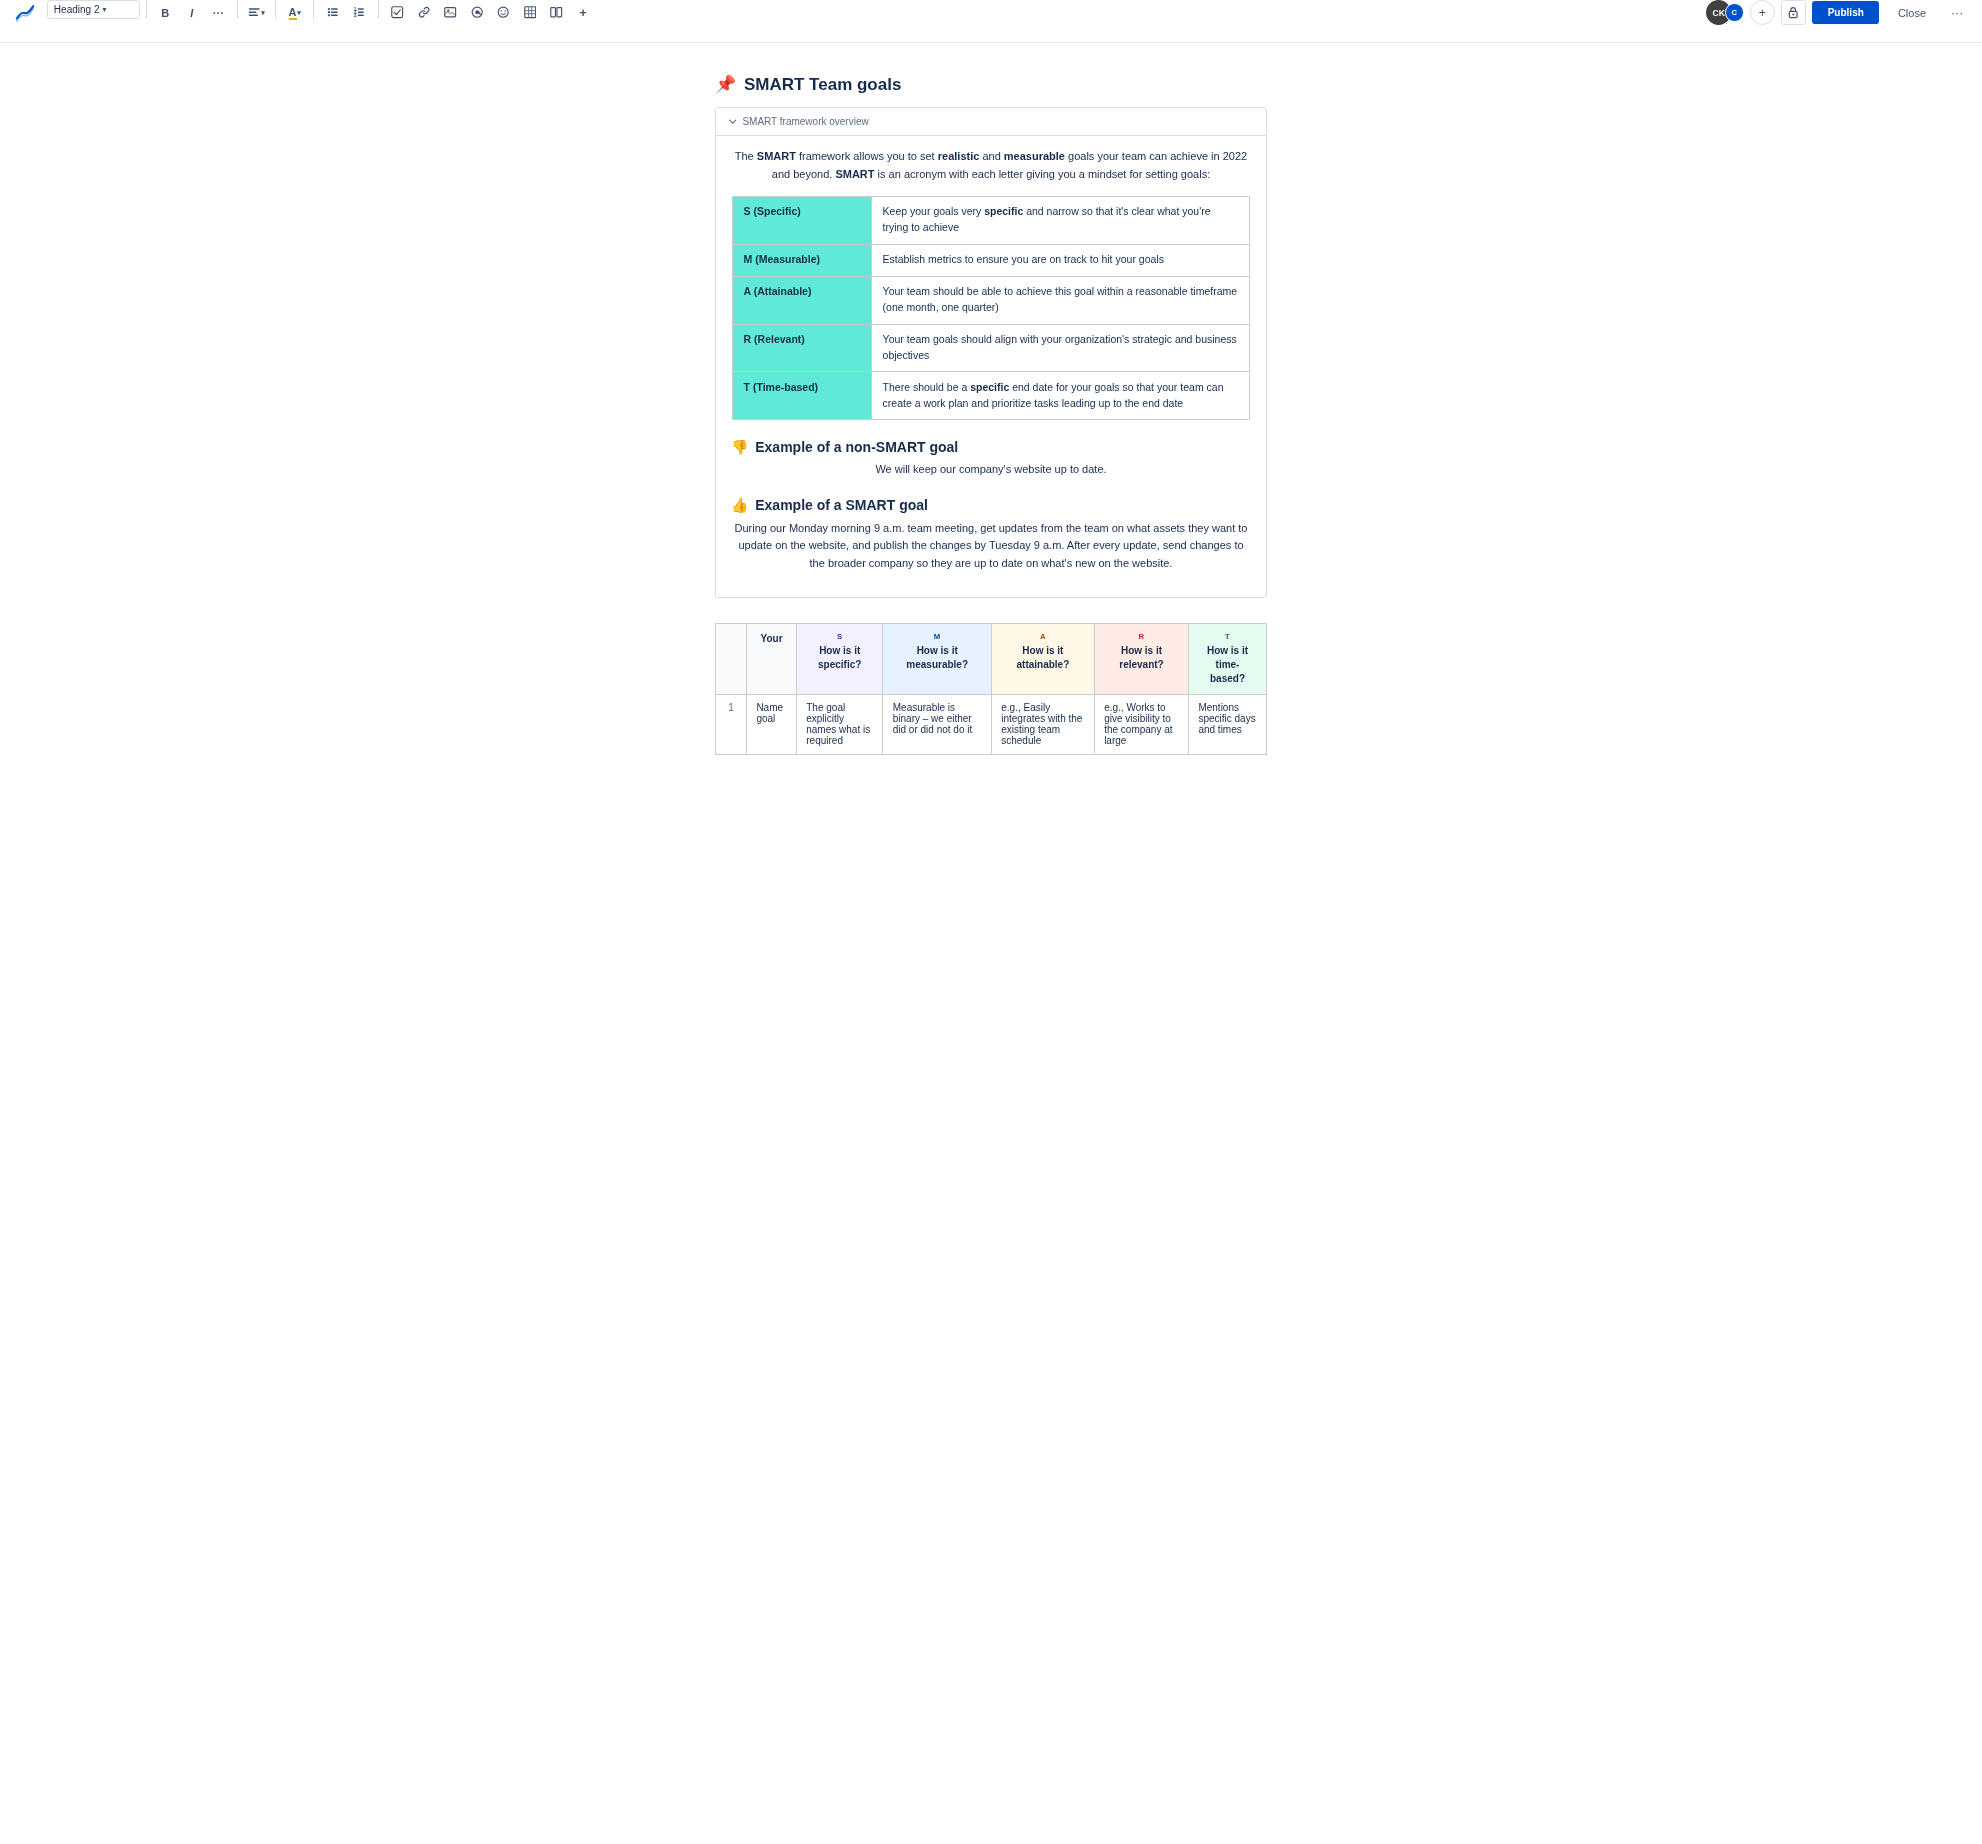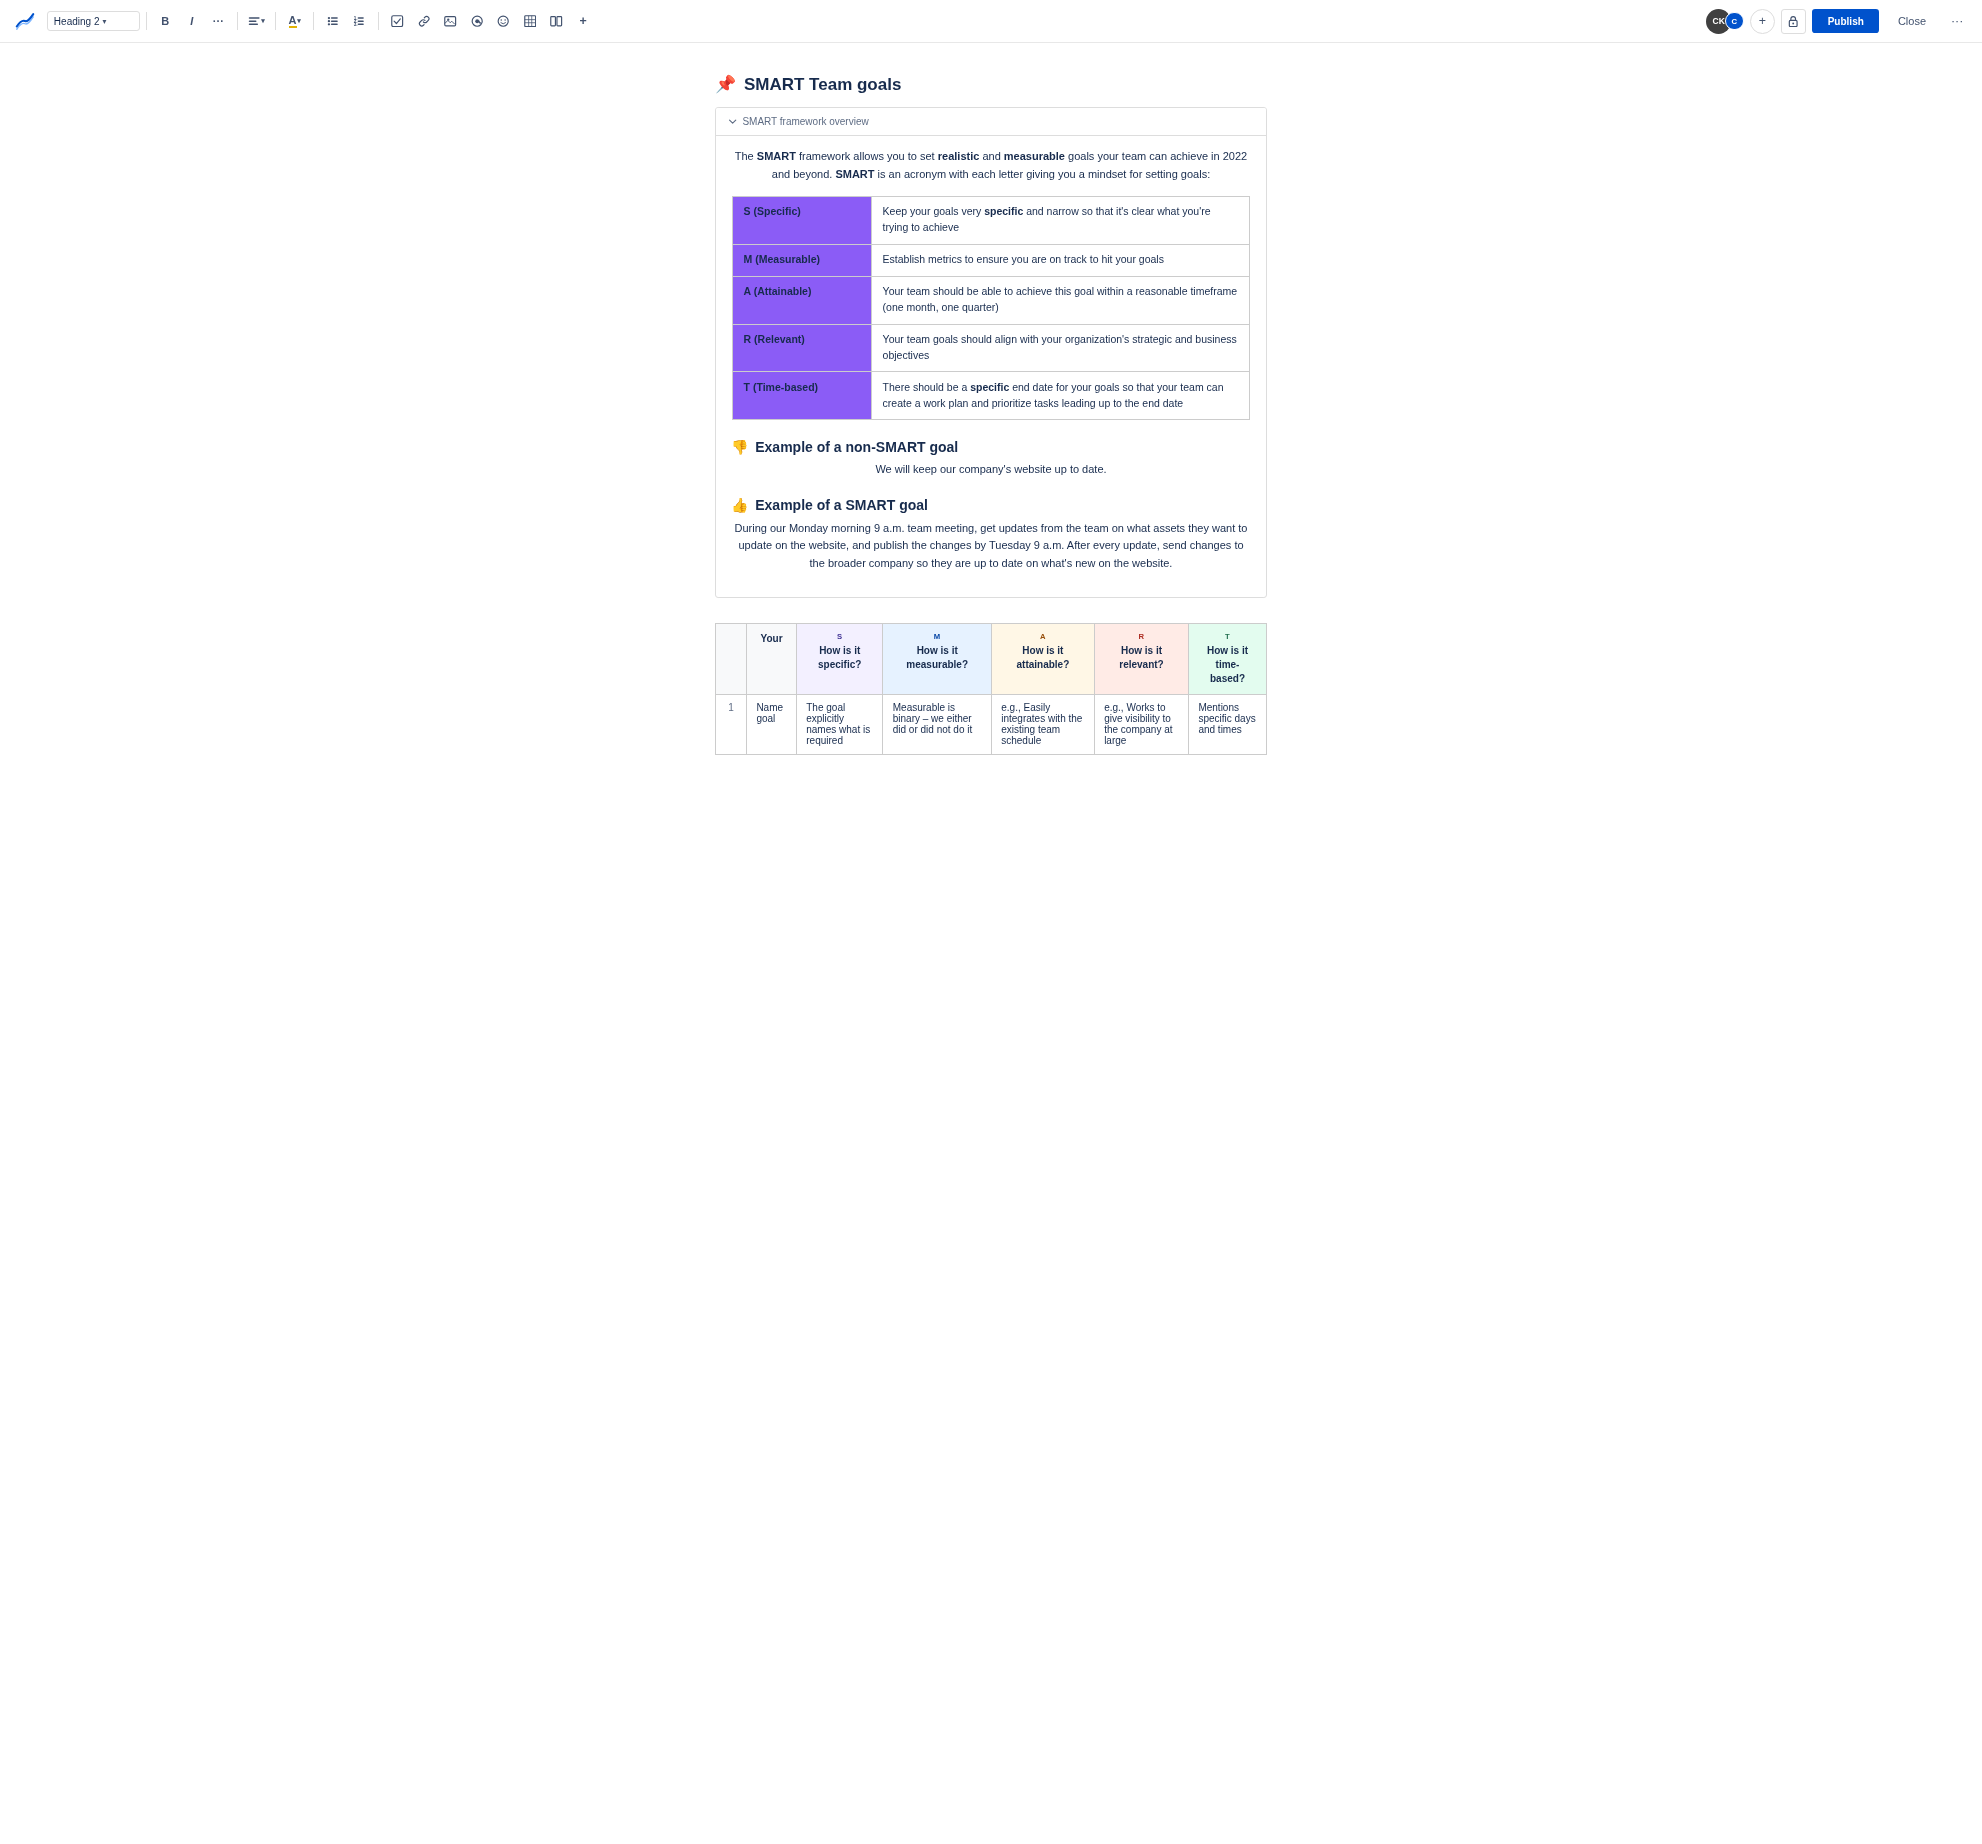--- a/index.html
+++ b/index.html
@@ -1,21 +1,21 @@
 <!DOCTYPE html>
 <html style="font-size:12.4px"><head>
   <meta charset="utf-8">
   <style>
     * { box-sizing: border-box; margin: 0; padding: 0; }
     body { font-family: -apple-system, BlinkMacSystemFont, 'Segoe UI', sans-serif; background: #fff; color: #172b4d; font-size: 11px; }
 
     
     .toolbar {
       display: flex;
-      align-items: center;
+      align-items: flex-start;
       padding: 0 12.4px;
       height: 43px;
       border-bottom: 0.8px solid #e8e8e8;
       gap: 3.1px;
       position: sticky;
       top: 0;
       background: #fff;
       z-index: 100;
     }
     .toolbar-logo {
@@ -206,21 +206,21 @@
       margin-bottom: 3.1px;
     }
     .smart-table td {
       border: 0.8px solid #ccc;
       padding: 7.7px 11px;
       font-size: 10.5px;
       line-height: 1.5;
       vertical-align: top;
     }
     .smart-table td:first-child {
-      background: #8b5cf6;
+      background: #5eead4;
       font-weight: 700;
       width: 139px;
       color: #172b4d;
     }
     .subheading {
       display: flex;
       align-items: center;
       gap: 6.2px;
       font-size: 14px;
       font-weight: 700;

